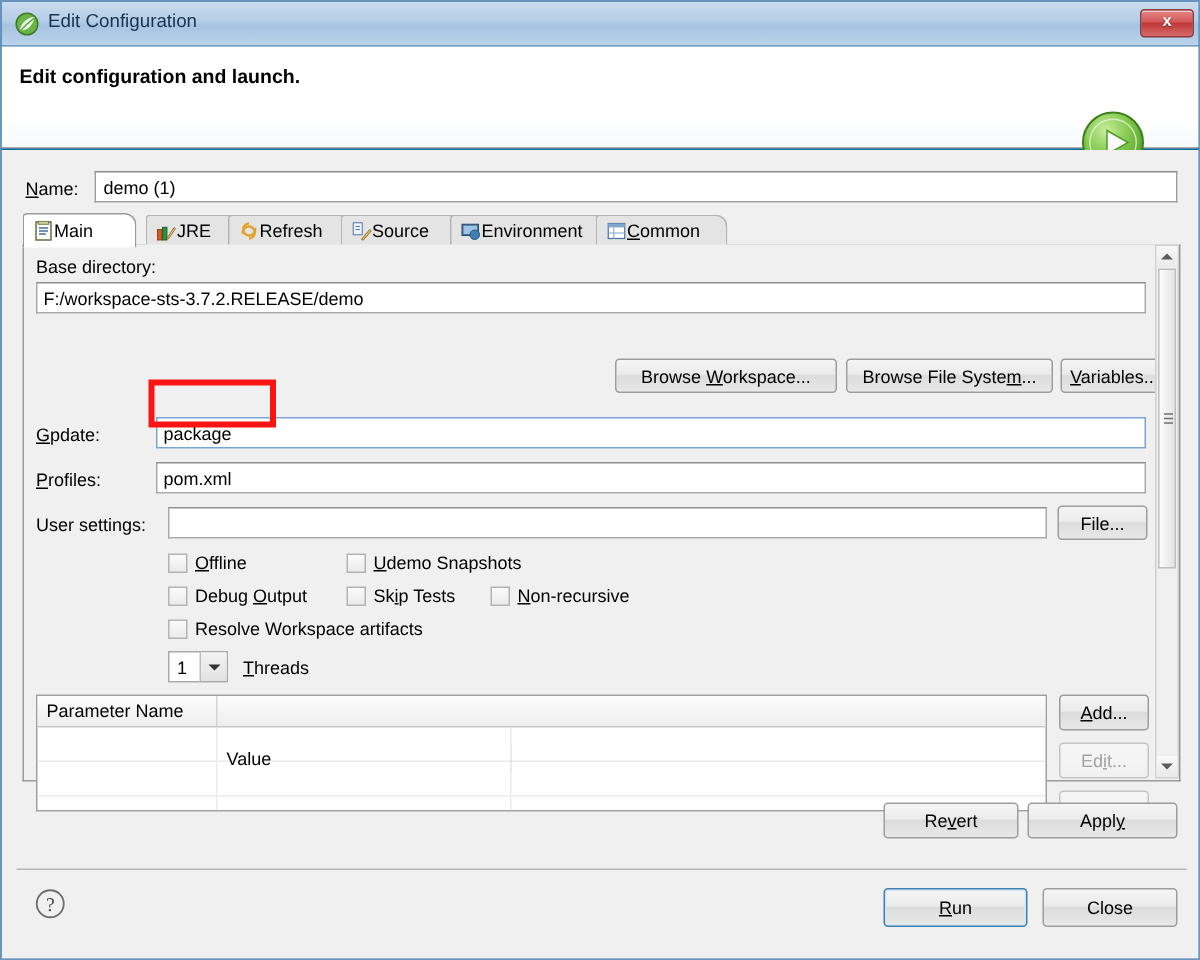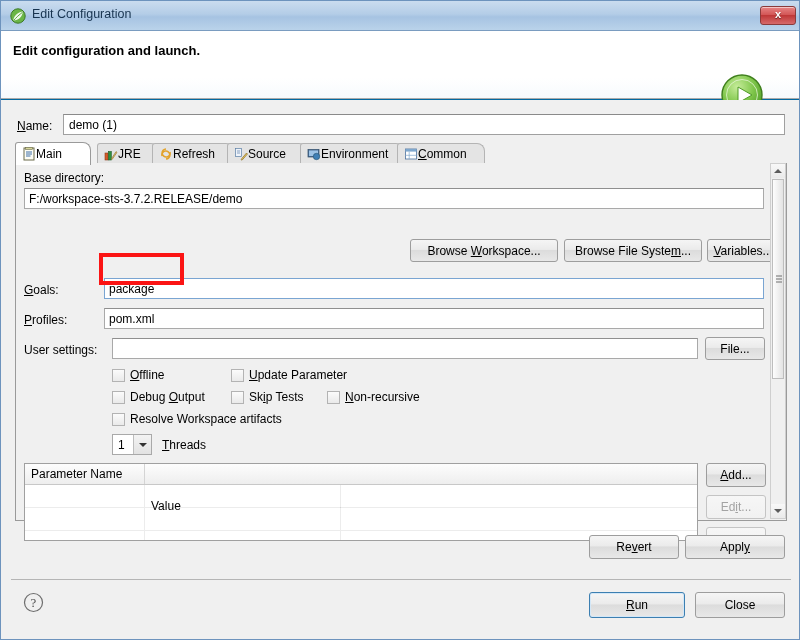--- a/index.html
+++ b/index.html
@@ -428,37 +428,37 @@
       <div class="btn" style="left:394px;top:76px;width:148px;height:23px;padding-top:4px;">
         <span>Browse </span><span class="underlined">W</span><span>orkspace...</span>
       </div>
       <div class="btn" style="left:548px;top:76px;width:138px;height:23px;padding-top:4px;">
         <span>Browse File Syste</span><span class="underlined">m</span><span>...</span>
       </div>
       <div class="btn" style="left:691px;top:76px;width:72px;height:23px;padding-top:4px;">
         <span class="underlined">V</span><span>ariables...</span>
       </div>
 
-      <div class="lbl" style="left:8px;top:120px;"><span class="underlined">G</span><span>oals:</span></div>
+      <div class="lbl" style="left:8px;top:120px;"><span class="underlined">G</span><span>pdate:</span></div>
       <div class="txt" style="left:88px;top:115px;width:660px;height:21px;border-color:#7aa5d2;">package</div>
 
       <div class="lbl" style="left:8px;top:150px;"><span class="underlined">P</span><span>rofiles:</span></div>
       <div class="txt" style="left:88px;top:145px;width:660px;height:21px;">pom.xml</div>
 
       <div class="lbl" style="left:8px;top:180px;">User settings:</div>
       <div class="txt" style="left:96px;top:175px;width:586px;height:21px;"></div>
       <div class="btn" style="left:689px;top:174px;width:60px;height:23px;padding-top:4px;">File...</div>
 
       <div class="cb-row" style="left:96px;top:205px;">
         <span class="cbox"></span>
         <span><span class="underlined">O</span><span>ffline</span></span>
       </div>
       <div class="cb-row" style="left:215px;top:205px;">
         <span class="cbox"></span>
-        <span><span class="underlined">U</span><span>pdate Parameter</span></span>
+        <span><span class="underlined">U</span><span>demo Snapshots</span></span>
       </div>
 
       <div class="cb-row" style="left:96px;top:227px;">
         <span class="cbox"></span>
         <span><span>Debug </span><span class="underlined">O</span><span>utput</span></span>
       </div>
       <div class="cb-row" style="left:215px;top:227px;">
         <span class="cbox"></span>
         <span><span>Sk</span><span class="underlined">i</span><span>p Tests</span></span>
       </div>

